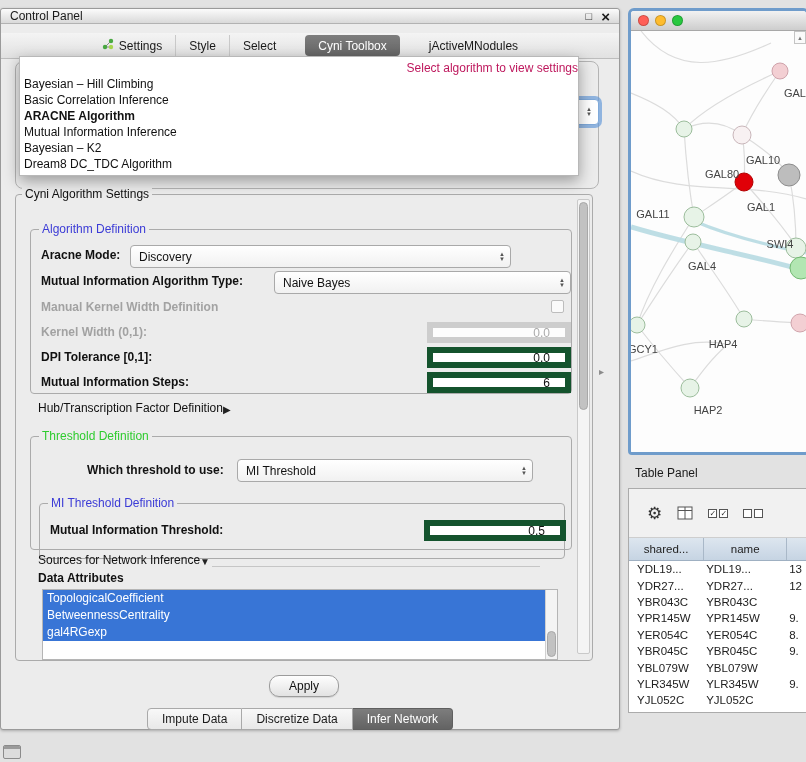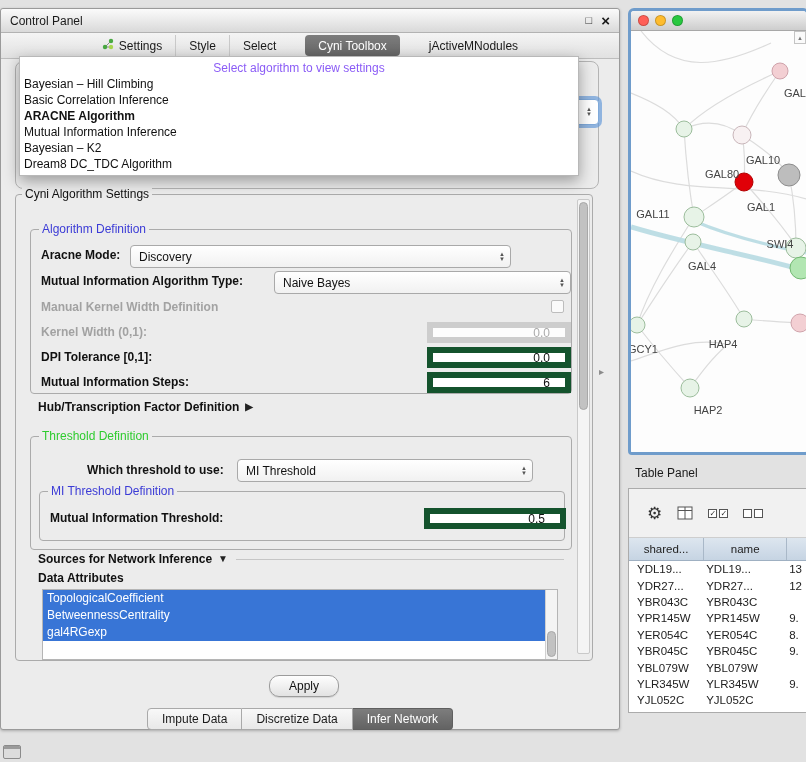--- a/index.html
+++ b/index.html
@@ -1,70 +1,70 @@
 <!DOCTYPE html>
 <html><head>
 <meta charset="utf-8">
 <style>
   *{box-sizing:border-box;margin:0;padding:0}
   html,body{width:806px;height:762px}
   body{font-family:"Liberation Sans",sans-serif;background:#e2e2e2;position:relative;overflow:hidden;font-size:12px;color:#111}
 
   
   .cp{position:absolute;left:0;top:8px;width:620px;height:722px;background:#ececec;border:1px solid #9a9a9a;border-radius:3px;box-shadow:0 1px 3px rgba(0,0,0,.25)}
-  .cp-titlebar{position:absolute;left:0;top:0;right:0;height:24px;background:linear-gradient(#fbfbfb,#d9d9d9);border-bottom:1px solid #b2b2b2;border-radius:3px 3px 0 0;display:flex;align-items:center;padding:0 9px}
+  .cp-titlebar{position:absolute;left:0;top:0;right:0;height:15px;background:linear-gradient(#fbfbfb,#d9d9d9);border-bottom:1px solid #b2b2b2;border-radius:3px 3px 0 0;display:flex;align-items:center;padding:0 9px}
   .cp-title{font-size:12px;color:#1a1a1a}
   .winbtns{margin-left:auto;display:flex;gap:9px;align-items:center}
   .float-btn{font-size:11px;color:#333;line-height:1}
   .close-btn{font-size:15px;font-weight:bold;color:#1a1a1a;line-height:1}
 
   .cp-tabs{position:absolute;left:0;top:24px;right:0;height:26px;display:flex;justify-content:center;align-items:center;background:linear-gradient(#f4f4f4,#e1e1e1);border-bottom:1px solid #bdbdbd}
   .cp-tab{height:21px;display:flex;align-items:center;gap:5px;padding:0 13px;font-size:12px;color:#1a1a1a;border-left:1px solid #c9c9c9;white-space:nowrap}
   .cp-tab:first-child{border-left:none}
   .cp-tab.selected{background:linear-gradient(#7d7d7d,#666);color:#fff;border-radius:4px;border-left:none;margin:0 16px}
   .cp-tab.selected+.cp-tab{border-left:none}
 
   .algo-panel{position:absolute;left:14px;top:52px;width:584px;height:128px;border:1px solid #b4b4b4;border-radius:8px}
   .algo-combo{position:absolute;left:22px;top:90px;width:576px;height:26px;background:#fff;border:1px solid #7fa9d9;border-radius:4px;box-shadow:0 0 0 3px rgba(96,150,216,.65);display:flex;align-items:center;padding:0 6px 0 8px;z-index:2}
   .combo-val{flex:1;overflow:hidden;white-space:nowrap}
   .combo-arrows{display:flex;flex-direction:column;line-height:5px;font-size:6px;color:#555}
   .combo-arrows i{font-style:normal;display:block;height:5px}
 
   .dropdown{position:absolute;left:18px;top:47px;width:560px;background:#fff;border:1px solid #b8b8b8;box-shadow:0 5px 14px rgba(0,0,0,.35);padding:3px 0;z-index:9}
-  .dd-placeholder{height:16px;line-height:16px;text-align:center;color:#8b5cf6;font-size:12px}
+  .dd-placeholder{height:16px;line-height:16px;text-align:right;color:#be185d;font-size:12px}
   .dd-item{height:16px;line-height:16px;padding-left:4px;font-size:12px;color:#111;white-space:nowrap}
   .dd-item.current{font-weight:bold}
 
   
   .group{position:absolute;border:1px solid #ababab;border-radius:4px}
   .group-title{position:absolute;top:-8px;left:8px;background:#ececec;padding:0 3px;font-size:12px;color:#111;white-space:nowrap}
   .t-blue{color:#3b3bd6}
   .t-green{color:#2fcc2f}
 
   #settings{left:14px;top:185px;width:578px;height:467px}
   #settings>.group-title{left:6px}
 
   .sb-v{position:absolute;background:#f4f4f4;border:1px solid #c9c9c9;border-radius:2px}
   .sb-thumb{position:absolute;left:1px;right:1px;background:#c2c2c2;border:1px solid #a8a8a8;border-radius:5px}
   #settings-scroll{right:2px;top:4px;width:13px;height:455px}
   #settings-scroll .sb-thumb{top:2px;height:46%}
 
   #algodef{left:14px;top:34px;width:542px;height:165px}
   #threshold{left:14px;top:241px;width:542px;height:114px}
-  #mibox{left:8px;top:54px;width:526px;height:50px}
+  #mibox{left:8px;top:66px;width:526px;height:56px}
 
   .lbl{position:absolute;font-size:12px;font-weight:bold;color:#111;white-space:nowrap;line-height:14px}
   .lbl.dis{color:#a2a2a2}
   .combo{position:absolute;background:linear-gradient(#fff,#f1f1f1);border:1px solid #a9a9a9;border-radius:4px;display:flex;align-items:center;font-size:12px;color:#111;padding:0 18px 0 8px;height:23px}
   .combo .combo-arrows{position:absolute;right:5px;top:6px}
   .num{position:absolute;background:#fff;border:6px solid #14532d;height:21px;font-size:12px;color:#111;display:flex;align-items:center;justify-content:flex-end;padding-right:15px}
   .num.dis{border-color:#cdcdcd;color:#ababab;background:#fdfdfd}
   .checkbox{position:absolute;width:13px;height:13px;border:1px solid #bdbdbd;background:#fafafa;border-radius:2px}
 
-  .section-row{position:absolute;display:flex;align-items:center;gap:6px;font-size:12px;font-weight:bold;color:#111;white-space:nowrap;height:16px}
+  .section-row{position:absolute;display:flex;align-items:flex-end;font-size:12px;font-weight:normal;color:#111;white-space:nowrap;height:16px}
   .tri{font-size:10px;color:#222;line-height:1}
   .src-line{height:1px;background:#c6c6c6;width:328px;margin-left:2px}
 
   .attr-list{position:absolute;left:26px;top:394px;width:516px;height:71px;background:#fff;border:1px solid #b5b5b5;overflow:hidden}
   .attr-item{height:17px;line-height:17px;color:#fff;font-size:12px;padding-left:4px;width:503px;white-space:nowrap}
   .attr-item.sel{background:#3875d6}
   #list-scroll{right:0;top:0;width:12px;height:69px;border:none;border-left:1px solid #d0d0d0;border-radius:0}
   #list-scroll .sb-thumb{bottom:2px;height:38%}
 
   .apply{position:absolute;left:268px;top:666px;width:70px;height:22px;border:1px solid #9c9c9c;border-radius:10px;background:linear-gradient(#fefefe,#e2e2e2);font-size:12px;color:#111;display:flex;align-items:center;justify-content:center;box-shadow:0 1px 1px rgba(0,0,0,.12)}

